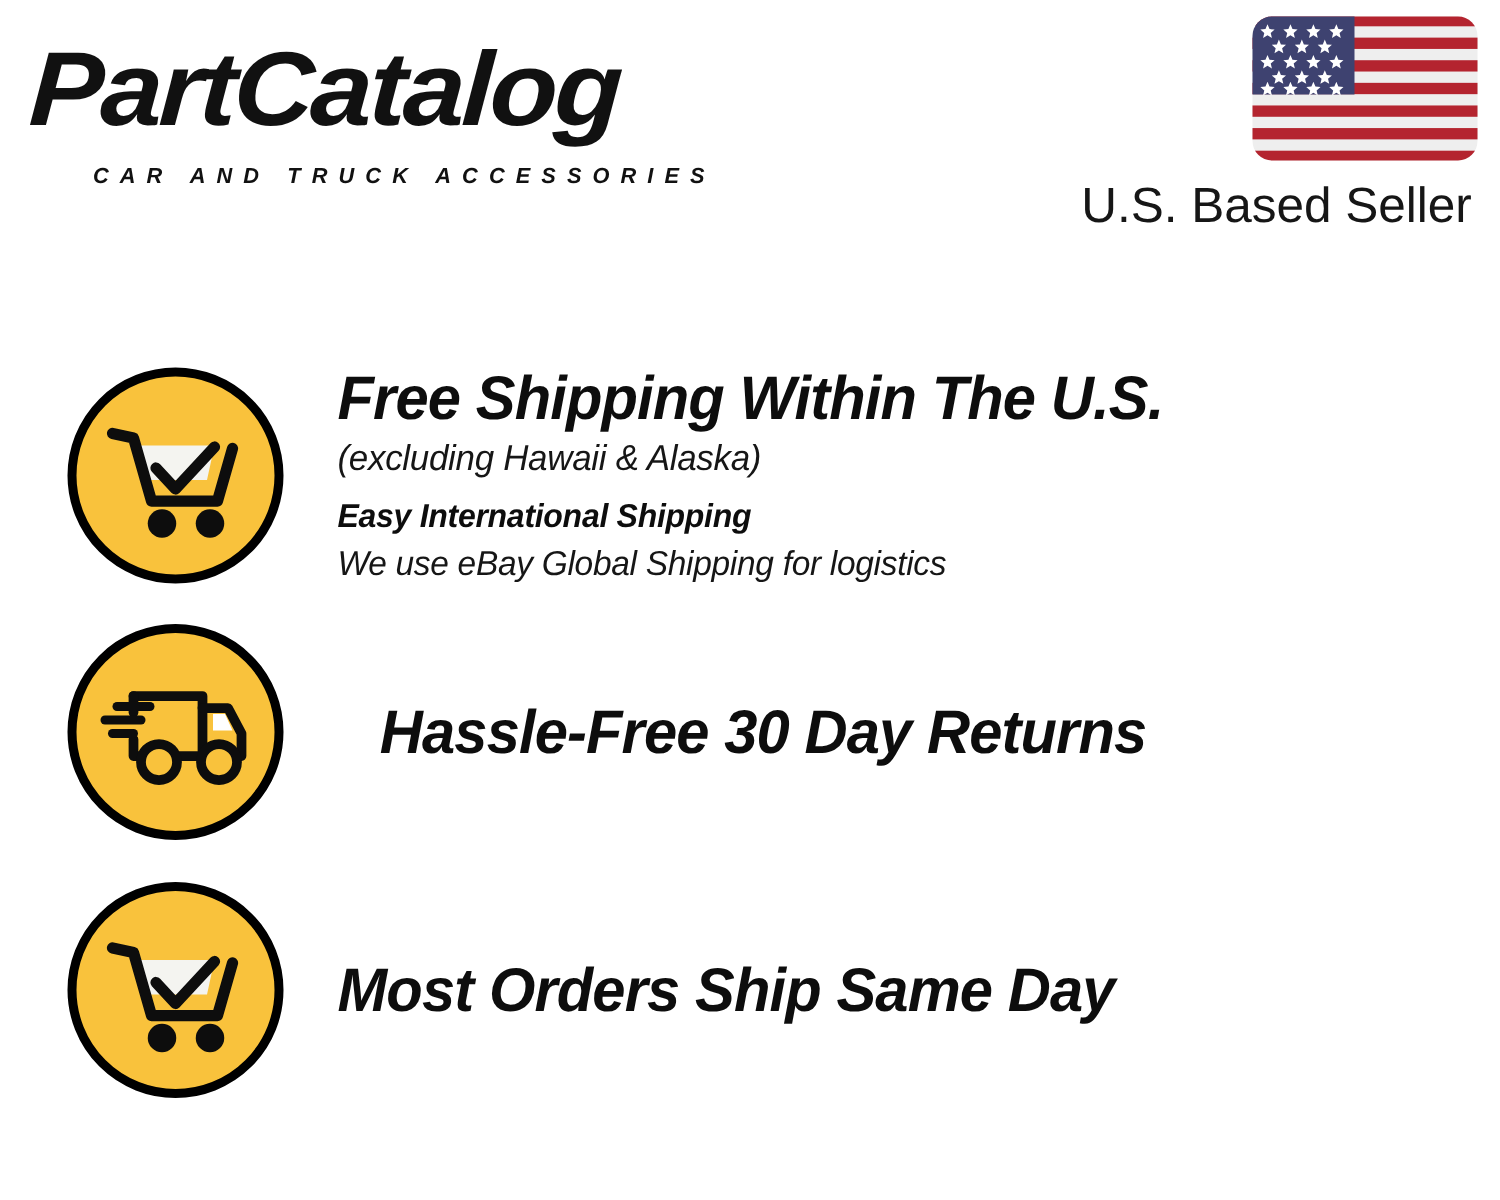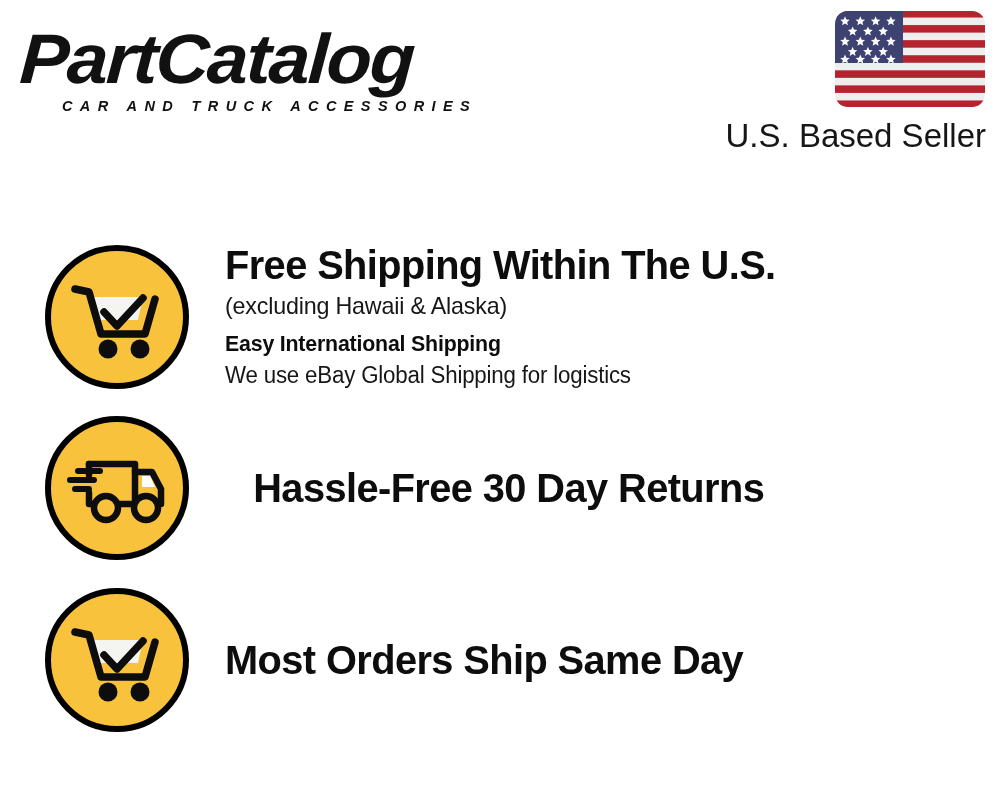--- a/index.html
+++ b/index.html
@@ -37,21 +37,21 @@
     font-size: 70px;
     line-height: 70px;
     letter-spacing: -2.0px;
     color: #111111;
     transform: scaleX(1.06) skewX(-3deg);
     transform-origin: left top;
     white-space: nowrap;
   }
   .brand-tagline {
     display: block;
-    margin-top: 4px;
+    margin-top: 16px;
     margin-left: 40px;
     font-family: "Liberation Sans", sans-serif;
     font-weight: bold;
     font-style: italic;
     font-size: 14.5px;
     line-height: 16px;
     letter-spacing: 7.4px;
     color: #111111;
     white-space: nowrap;
   }
@@ -73,29 +73,30 @@
   .seller-label {
     display: block;
     margin-top: 4px;
     font-family: "Liberation Sans", sans-serif;
     font-weight: normal;
     font-size: 33px;
     line-height: 40px;
     color: #161616;
     letter-spacing: 0px;
     white-space: nowrap;
-    text-align: right;
+    text-align: center;
   }
 
   
   .features {
     position: absolute;
     left: 0;
     top: 232px;
     width: 810px;
+    font-style: italic;
   }
   .feature-row {
     position: relative;
     display: flex;
     align-items: center;
     height: 170px;
   }
   .feature-row.row-2 { height: 172px; text-align: center; }
   .feature-row.row-3 { height: 172px; }
 

